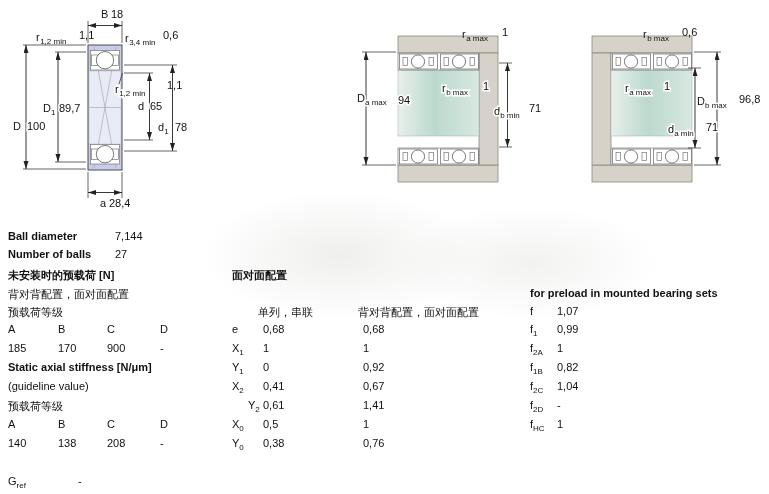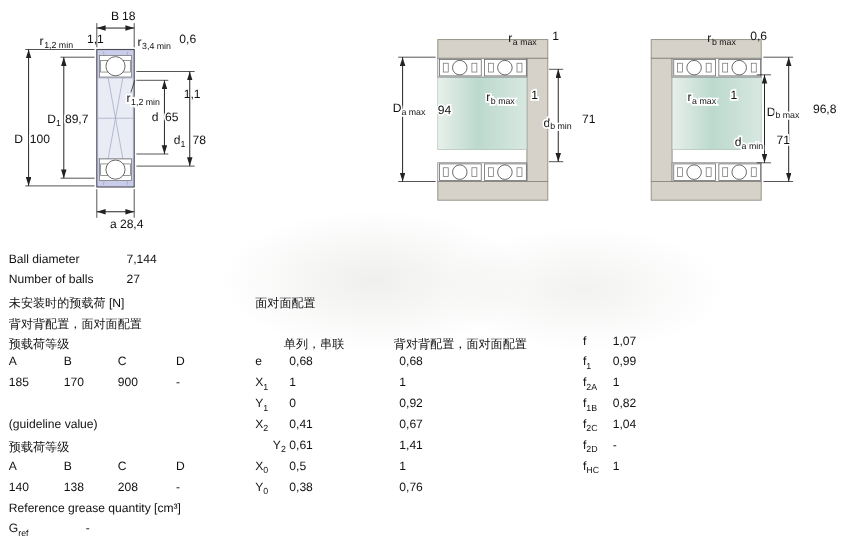--- a/index.html
+++ b/index.html
@@ -12,21 +12,21 @@
   .dl{stroke:#222;stroke-width:0.9;fill:none;}
   .xl{stroke:#222;stroke-width:0.7;fill:none;}
   .thin{stroke:#9aa0b8;stroke-width:0.6;fill:none;}
   .housing{fill:#d6d2c9;stroke:#8c887e;stroke-width:0.8;}
   .brow{fill:#fff;stroke:#777;stroke-width:0.7;}
   .unit{fill:none;stroke:#666;stroke-width:0.7;}
   .ball{fill:#fff;stroke:#555;stroke-width:0.8;}
   .cage{fill:#fff;stroke:#777;stroke-width:0.7;}
   .ln{position:absolute;height:14px;font-size:11px;white-space:nowrap;}
   .ln > span{position:absolute;top:0;white-space:nowrap;}
-  .b{font-weight:normal;text-align:right;}
+  .b{font-weight:bold;text-align:right;}
   sub{font-size:8px;}
   .watermark{position:absolute;pointer-events:none;}
   .w1{left:200px;top:190px;width:280px;height:130px;
       background:radial-gradient(ellipse at center,rgba(175,175,168,0.20),rgba(175,175,168,0) 70%);}
   .w2{left:400px;top:205px;width:260px;height:115px;
       background:radial-gradient(ellipse at center,rgba(175,175,168,0.16),rgba(175,175,168,0) 70%);}
 </style>
 </head>
 <body>
 
@@ -226,36 +226,36 @@
     <span style="left:99px">C</span>
     <span style="left:152px">D</span>
   </div>
   <div class="ln" style="left:8px;top:342px">
     <span style="left:0">185</span>
     <span style="left:50px">170</span>
     <span style="left:99px">900</span>
     <span style="left:152px">-</span>
   </div>
 
+  <div class="ln b" style="left:8px;top:361px">Static axial stiffness [N/μm]</div>
   <div class="ln" style="left:8px;top:380px">(guideline value)</div>
   <div class="ln" style="left:8px;top:399px">预载荷等级</div>
   <div class="ln" style="left:8px;top:418px">
     <span style="left:0">A</span>
     <span style="left:50px">B</span>
     <span style="left:99px">C</span>
     <span style="left:152px">D</span>
   </div>
   <div class="ln" style="left:8px;top:437px">
     <span style="left:0">140</span>
     <span style="left:50px">138</span>
     <span style="left:99px">208</span>
     <span style="left:152px">-</span>
   </div>
 
-  <div class="ln b" style="left:8px;top:456px">Reference grease quantity [cm³]</div>
   <div class="ln" style="left:8px;top:475px">
     <span style="left:0"><span>G</span><sub>ref</sub></span>
     <span style="left:70px">-</span>
   </div>
 
   <div class="ln b" style="left:232px;top:268px">面对面配置</div>
   <div class="ln" style="left:232px;top:305px">
     <span style="left:26px">单列，串联</span>
     <span style="left:126px">背对背配置，面对面配置</span>
   </div>
@@ -288,20 +288,21 @@
     <span style="left:0"><span>X</span><sub>0</sub></span>
     <span style="left:31px">0,5</span>
     <span style="left:131px">1</span>
   </div>
   <div class="ln" style="left:232px;top:437px">
     <span style="left:0"><span>Y</span><sub>0</sub></span>
     <span style="left:31px">0,38</span>
     <span style="left:131px">0,76</span>
   </div>
 
+  <div class="ln b" style="left:530px;top:287px">for preload in mounted bearing sets</div>
   <div class="ln" style="left:530px;top:305px">
     <span style="left:0"><span>f</span><sub></sub></span>
     <span style="left:27px">1,07</span>
   </div>
   <div class="ln" style="left:530px;top:323px">
     <span style="left:0"><span>f</span><sub>1</sub></span>
     <span style="left:27px">0,99</span>
   </div>
   <div class="ln" style="left:530px;top:342px">
     <span style="left:0"><span>f</span><sub>2A</sub></span>

